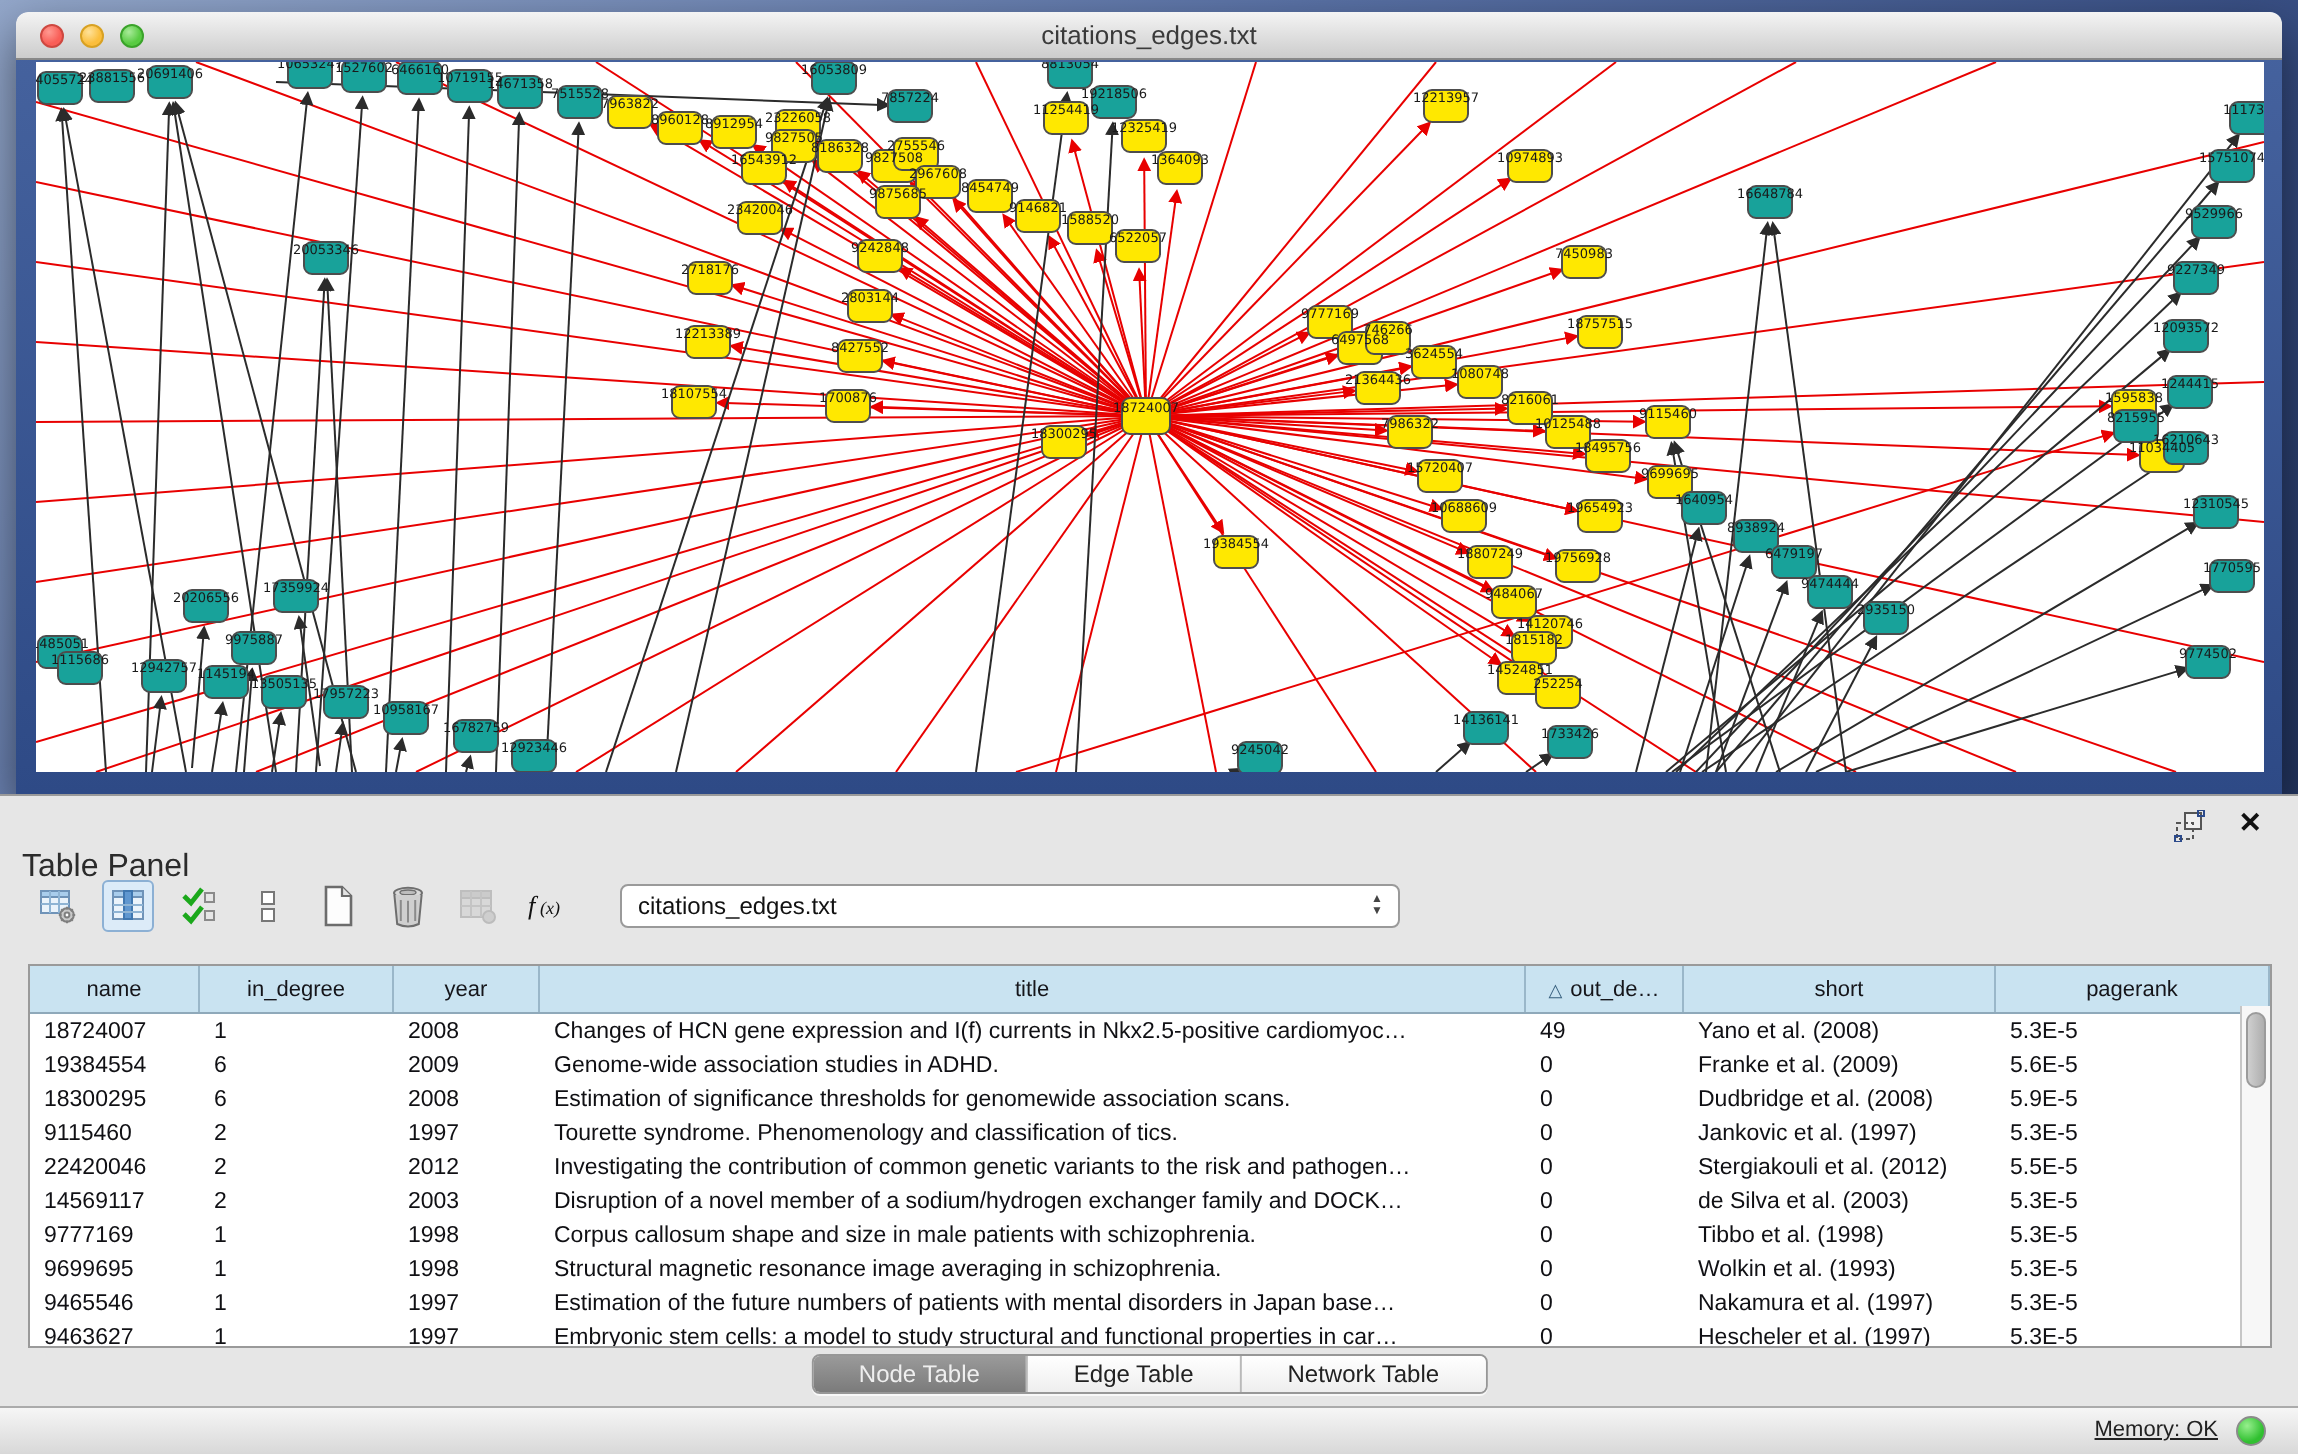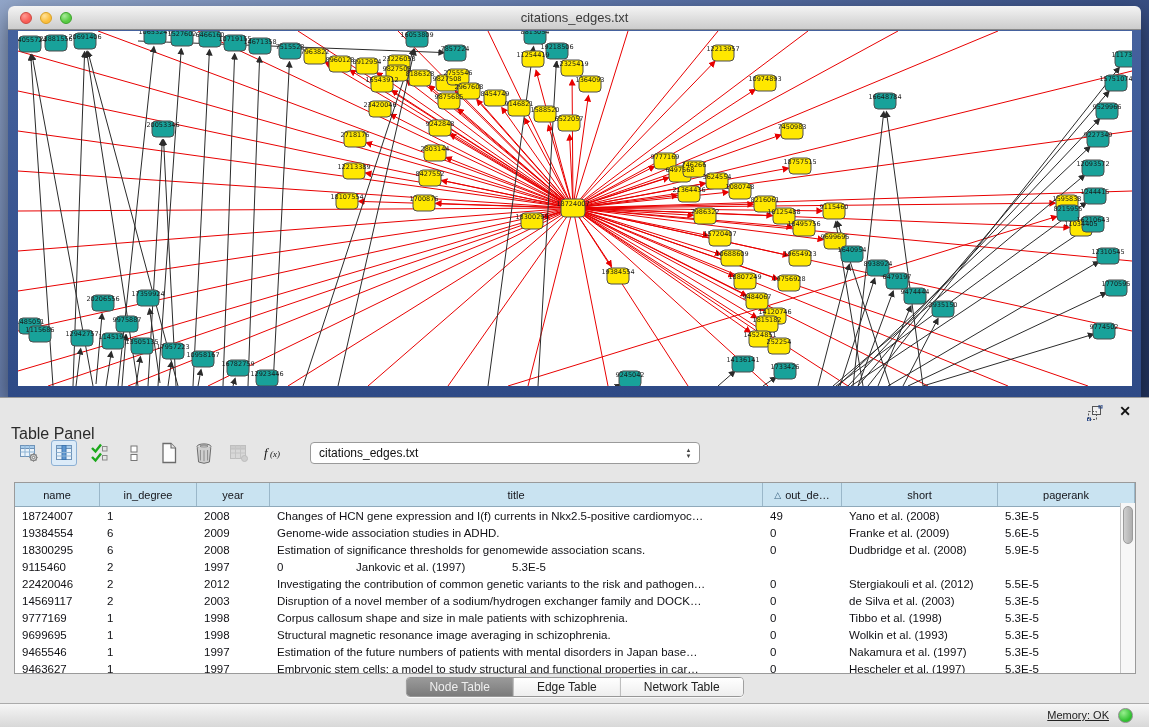--- a/index.html
+++ b/index.html
@@ -588,20 +588,21 @@
           <div class="cell c2">2008</div>
           <div class="cell c3">Estimation of significance thresholds for genomewide association scans.</div>
           <div class="cell c4">0</div>
           <div class="cell c5">Dudbridge et al. (2008)</div>
           <div class="cell c6">5.9E-5</div>
         </div>
         <div class="trow">
           <div class="cell c0">9115460</div>
           <div class="cell c1">2</div>
           <div class="cell c2">1997</div>
+          <div class="cell c3">Tourette syndrome. Phenomenology and classification of tics.</div>
           <div class="cell c4">0</div>
           <div class="cell c5">Jankovic et al. (1997)</div>
           <div class="cell c6">5.3E-5</div>
         </div>
         <div class="trow">
           <div class="cell c0">22420046</div>
           <div class="cell c1">2</div>
           <div class="cell c2">2012</div>
           <div class="cell c3">Investigating the contribution of common genetic variants to the risk and pathogen…</div>
           <div class="cell c4">0</div>

